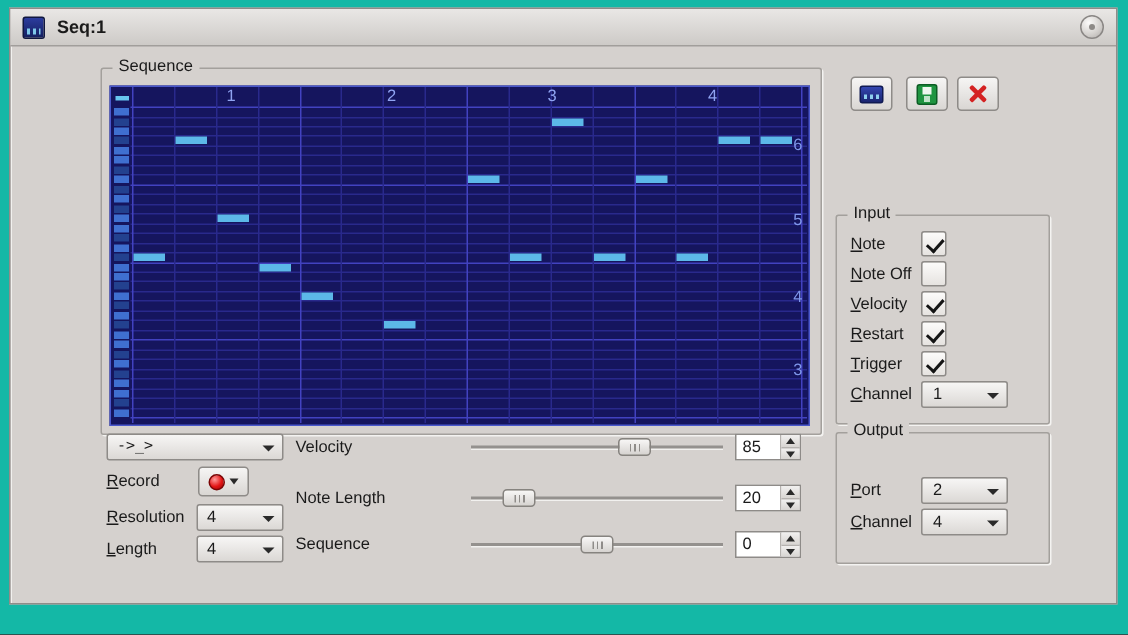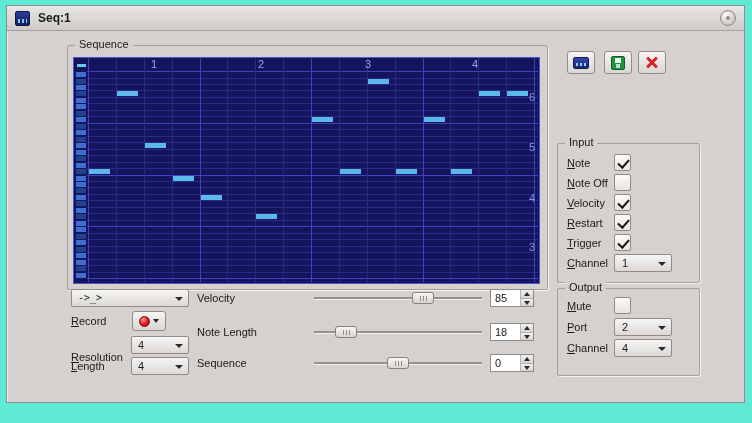--- a/index.html
+++ b/index.html
@@ -1,17 +1,17 @@
 <!DOCTYPE html>
 <html><head>
 <meta charset="utf-8">
 <style>
   * { margin:0; padding:0; box-sizing:border-box; }
   html,body { width:752px; height:423px; background:#000; overflow:hidden; }
-  #stage { position:relative; width:752px; height:423px; background:#5eead4;
+  #stage { position:relative; width:752px; height:423px; background:#14b8a6;
            font-family:"Liberation Sans", sans-serif; color:#1a1a1a; font-size:11px; }
   #window { position:absolute; left:6px; top:5px; width:739px; height:398px;
             background:#d5d1ce; border:1px solid #8f8c89;
             box-shadow: inset 1px 1px 0 #f2f1ef; }
   .titlebar { position:absolute; left:0; top:0; right:0; height:25px;
               background:linear-gradient(#e9e7e5,#cdcac7); border-bottom:1px solid #a19e9b;
               display:flex; align-items:center; padding:0 8px; gap:8px; }
   .titlebar .title { font-weight:bold; font-size:12px; }
   .app-icon { width:15px; height:15px; background:linear-gradient(#2c3c9e,#141f60);
               border:1px solid #10173f; border-radius:2px; position:relative; }
@@ -54,21 +54,21 @@
            border-left:4px solid transparent; border-right:4px solid transparent;
            border-top:4px solid #2a2a2a; }
   .pattern-combo { left:64px; top:258px; width:118px; }
   .pattern-combo .cval { font-family:"DejaVu Sans Mono", monospace; font-size:10px; }
   .combo-resolution { left:124px; top:305px; width:58px; }
   .combo-length     { left:124px; top:326px; width:58px; }
 
   .lbl-velocity   { left:190px; top:261px; }
   .lbl-record     { left:64px;  top:284px; }
   .lbl-notelength { left:190px; top:295px; }
-  .lbl-resolution { left:64px;  top:320px; }
+  .lbl-resolution { left:64px;  top:308px; }
   .lbl-length     { left:64px;  top:329px; }
   .lbl-transpose  { left:190px; top:326px; }
 
   .slider { position:absolute; width:168px; height:12px; }
   .sl-velocity   { left:307px; top:261px; }
   .sl-notelength { left:307px; top:295px; }
   .sl-transpose  { left:307px; top:326px; }
   .slider .track { position:absolute; left:0; right:0; top:5px; height:2px;
                    background:#94918e; box-shadow:0 1px 0 #f2f1ef; }
   .slider .handle { position:absolute; top:0; width:22px; height:12px;
@@ -283,21 +283,21 @@
         <div class="rec-dot" data-name="record-icon"></div>
         <div class="rarrow" data-name="chevron-down-icon"></div>
       </div>
 
       <span class="lbl lbl-notelength" data-name="note-length-label">Note Length</span>
       <div class="slider sl-notelength" data-name="note-length-slider">
         <div class="track" data-name="note-length-slider-track"></div>
         <div class="handle" data-name="note-length-slider-handle" style="left: 21px;"></div>
       </div>
       <div class="spin spin-notelength" data-name="note-length-spinbox">
-        <span class="val" data-name="note-length-value">18</span>
+        <span class="val" data-name="note-length-value">20</span>
         <div class="btns" data-name="spin-buttons">
           <div class="sbtn up" data-name="spin-up-icon"></div>
           <div class="sbtn down" data-name="spin-down-icon"></div>
         </div>
       </div>
 
       <span class="lbl mnemonic lbl-resolution" data-name="resolution-label"><u>R</u>esolution</span>
       <div class="combo combo-resolution" data-name="resolution-combo">
         <span class="cval" data-name="resolution-value">4</span>
         <span class="arrow" data-name="chevron-down-icon"></span>
@@ -364,24 +364,20 @@
                 <div class="cval2" data-name="input-channel-value">1</div>
                 <div class="arrow2" data-name="chevron-down-icon"></div>
               </div>
             </div>
           </div>
       </div>
 
       <div class="groupbox output-group" data-name="output-group">
         <span class="group-label" data-name="output-group-label">Output</span>
         <div data-name="output-rows">
-            <div class="grow" data-name="output-row" style="top: 8px;">
-              <div class="lbl2 mnemonic" data-name="output-mute-label"><u>M</u>ute</div>
-              <div class="checkbox rowctl" data-name="output-mute-checkbox"></div>
-            </div>
             <div class="grow" data-name="output-row" style="top: 29px;">
               <div class="lbl2 mnemonic" data-name="output-port-label"><u>P</u>ort</div>
               <div class="combo-mini" data-name="output-port-combo">
                 <div class="cval2" data-name="output-port-value">2</div>
                 <div class="arrow2" data-name="chevron-down-icon"></div>
               </div>
             </div>
             <div class="grow" data-name="output-row" style="top: 50px;">
               <div class="lbl2 mnemonic" data-name="output-channel-label"><u>C</u>hannel</div>
               <div class="combo-mini" data-name="output-channel-combo">

